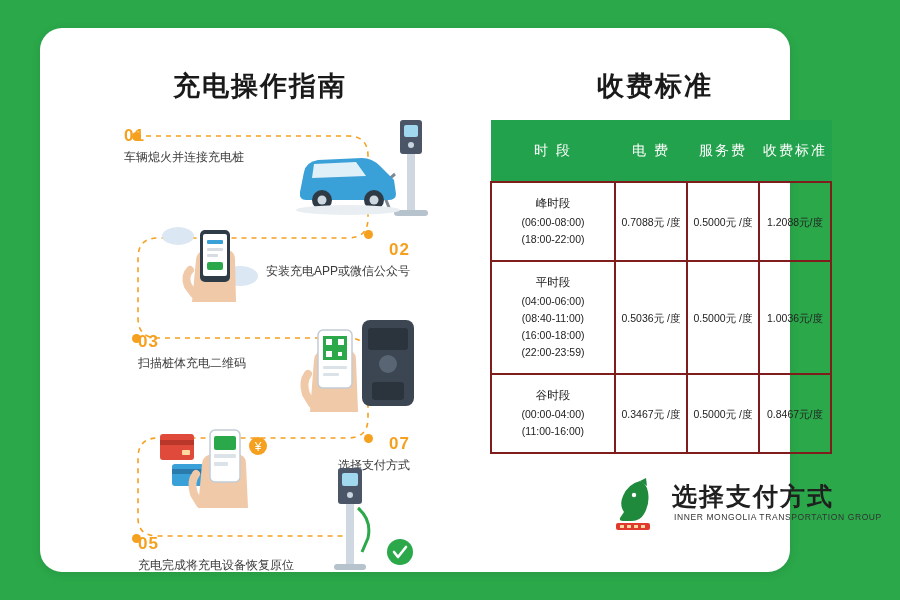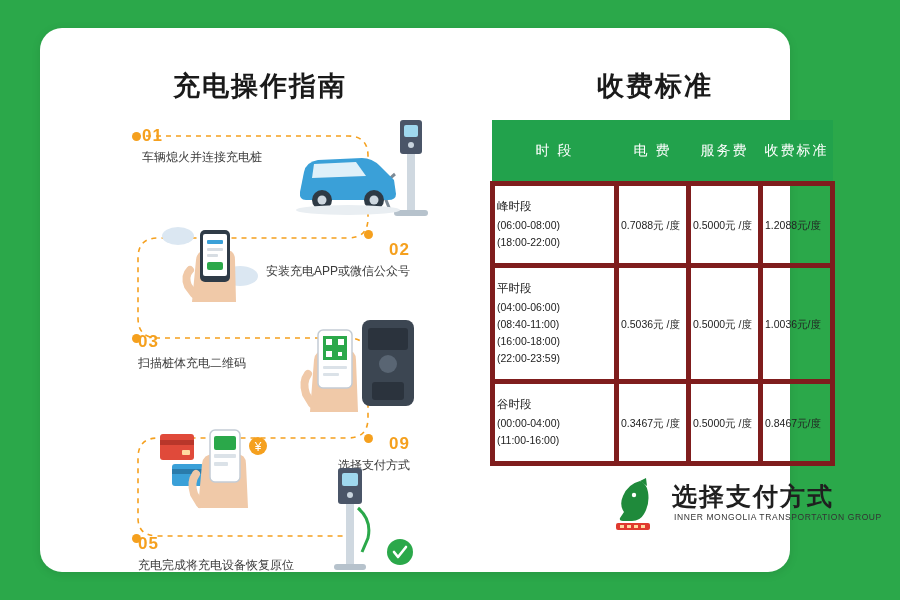--- a/index.html
+++ b/index.html
@@ -81,21 +81,21 @@
   }
   .step.right-align { text-align: right; }
   .dot {
     position: absolute;
     width: 9px;
     height: 9px;
     border-radius: 50%;
     background: #f5a01e;
   }
 
-  #step1 { left: 82px;  top: 12px; }
+  #step1 { left: 64px;  top: 12px; }
   #step2 { left: 100px; top: 126px; width: 250px; }
   #step3 { left: 78px;  top: 218px; }
   #step4 { left: 100px; top: 320px; width: 250px; }
   #step5 { left: 78px;  top: 420px; }
 
   .art {
     position: absolute;
   }
 
   
@@ -113,21 +113,22 @@
   table.fee th {
     background: #22a24c;
     color: #ffffff;
     font-size: 14px;
     font-weight: normal;
     letter-spacing: 2px;
     height: 58px;
     border: 1px solid #22a24c;
   }
   table.fee td {
-    border: 5px solid #7f1d1d;
+    border: 2px solid #7f1d1d;
+    text-align: center;
     font-size: 10.5px;
     color: #222;
     line-height: 16px;
     padding: 12px 2px;
   }
   table.fee td.period {
     line-height: 17px;
   }
   table.fee td.period .pname {
     font-size: 11.5px;
@@ -247,21 +248,21 @@
         <rect x="42" y="27" width="6" height="6" fill="#ffffff"></rect>
         <rect x="30" y="39" width="6" height="6" fill="#ffffff"></rect>
         <rect x="42" y="40" width="4" height="4" fill="#ffffff"></rect>
         <rect x="27" y="54" width="24" height="3" rx="1" fill="#dbe2e8"></rect>
         <rect x="27" y="61" width="16" height="3" rx="1" fill="#dbe2e8"></rect>
         <path d="M12 62 Q 6 70 10 82 L 16 92" fill="none" stroke="#f0c9a8" stroke-width="8" stroke-linecap="round"></path>
       </svg>
 
       <div class="dot" style="left:304px; top:320px;"></div>
       <div class="step right-align" id="step4">
-        <div class="num">09</div>
+        <div class="num">07</div>
         <div class="desc">选择支付方式</div>
       </div>
 
       <svg class="art" style="left:94px; top:298px;" width="124" height="100" viewBox="0 0 124 100">
         <rect x="6" y="22" width="34" height="26" rx="3" fill="#e04a3a"></rect>
         <rect x="6" y="28" width="34" height="5" fill="#b8362a"></rect>
         <rect x="28" y="38" width="8" height="5" rx="1" fill="#ffd9a0"></rect>
         <rect x="18" y="52" width="32" height="22" rx="3" fill="#3aa0d8"></rect>
         <rect x="18" y="57" width="32" height="5" fill="#2a7bab"></rect>
         <path d="M44 96 L48 52 Q 49 42 60 42 L 82 42 Q 92 42 92 52 L 94 96 Z" fill="#f0c9a8"></path>

